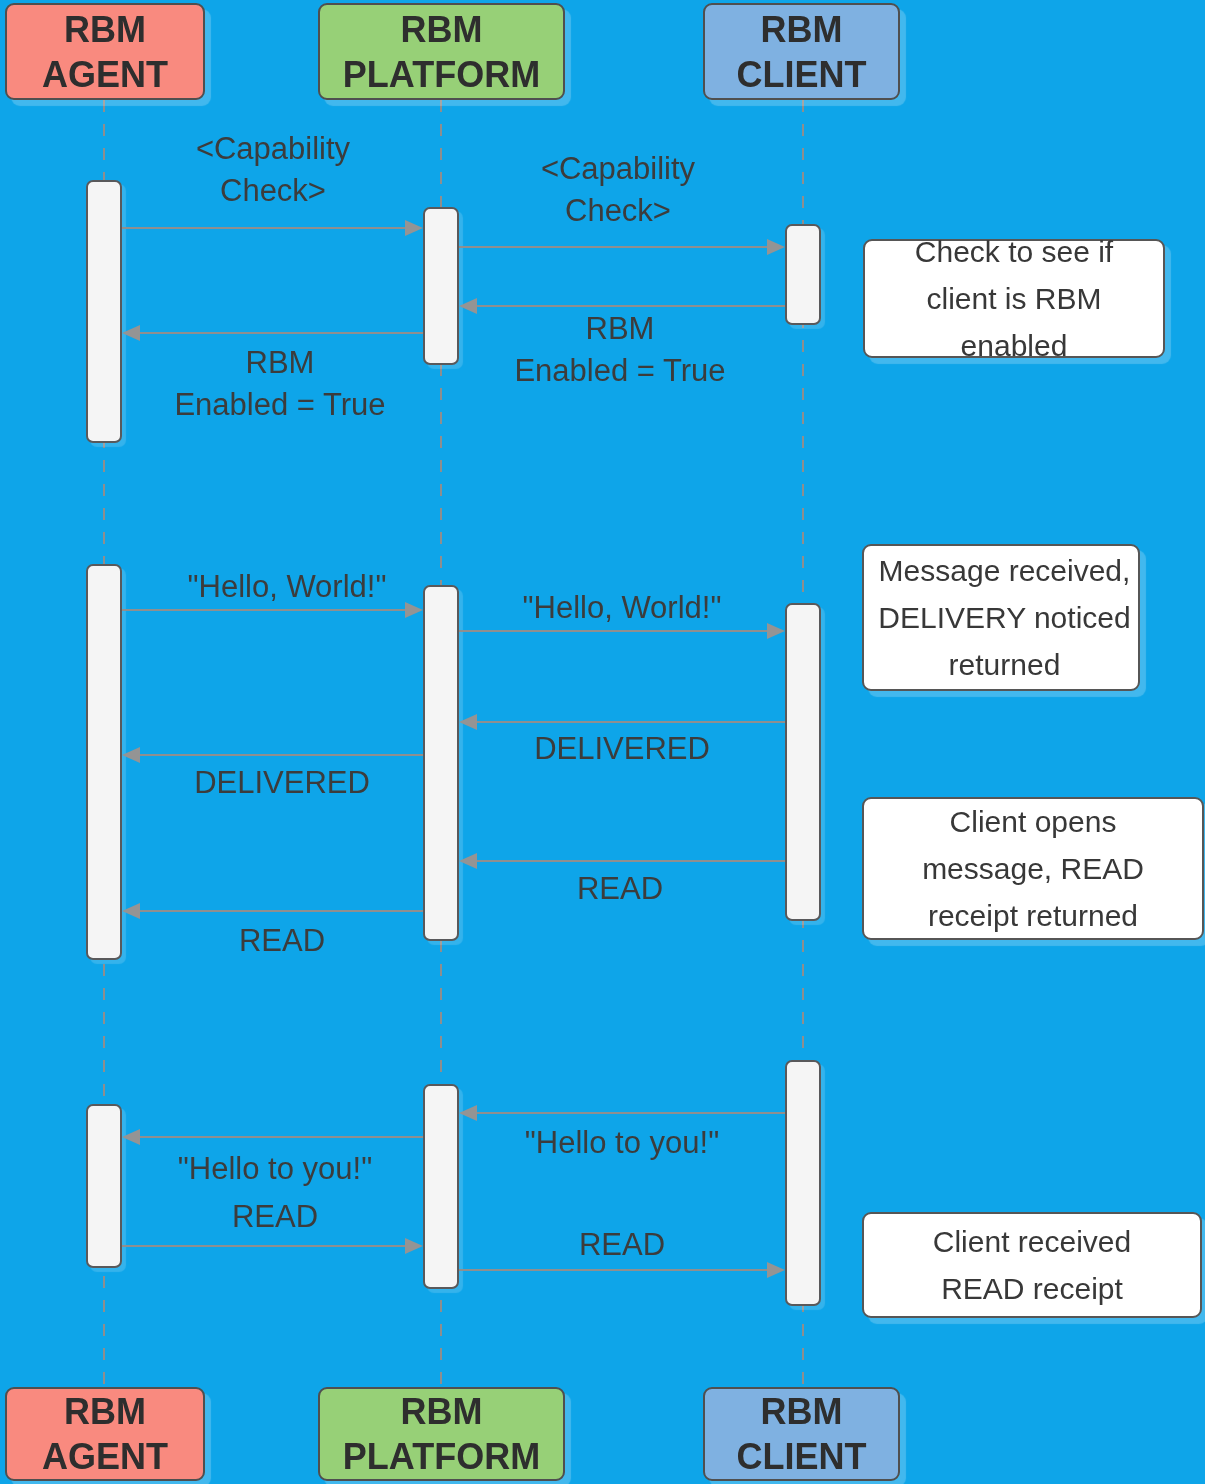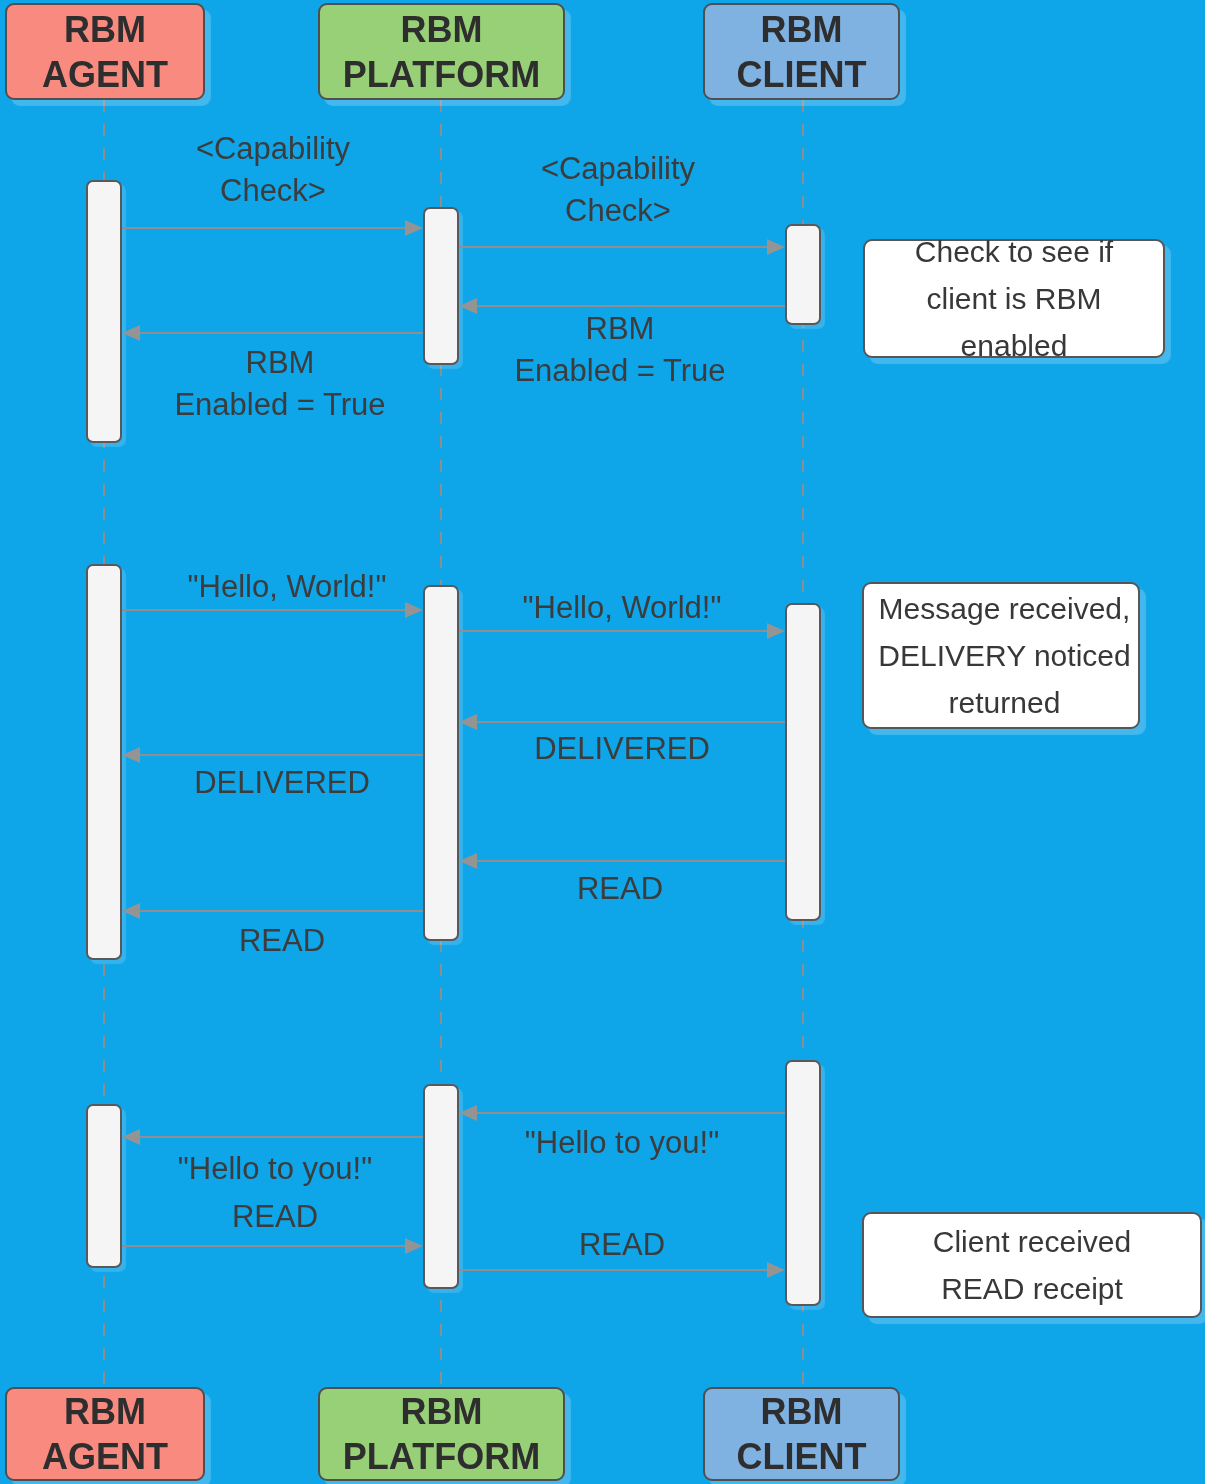--- a/index.html
+++ b/index.html
@@ -148,19 +148,22 @@
   <div class="head-right" style="left:405px;top:1238px;"></div>
   <div class="msg-label" style="left:145px;top:1196px;width:260px;">READ</div>
 
   <div class="msg-line" style="left:459px;top:1269px;width:308px;"></div>
   <div class="head-right" style="left:767px;top:1262px;"></div>
   <div class="msg-label" style="left:492px;top:1224px;width:260px;">READ</div>
 
   <div class="note" style="left:863px;top:199px;width:302px;height:119px;margin-top:40px;">Check to see if
 client is RBM
 enabled</div>
-  <div class="note" style="left:862px;top:582px;width:278px;height:147px;padding-left:7px;">Message received,
+  <div class="note" style="left:862px;top:544px;width:278px;height:147px;padding-left:7px;">Message received,
 DELIVERY noticed
 returned</div>
+  <div class="note" style="left:862px;top:797px;width:342px;height:143px;">Client opens
+message, READ
+receipt returned</div>
   <div class="note" style="left:862px;top:1212px;width:340px;height:106px;">Client received
 READ receipt</div>
 
 </div>
 
 </body></html>

